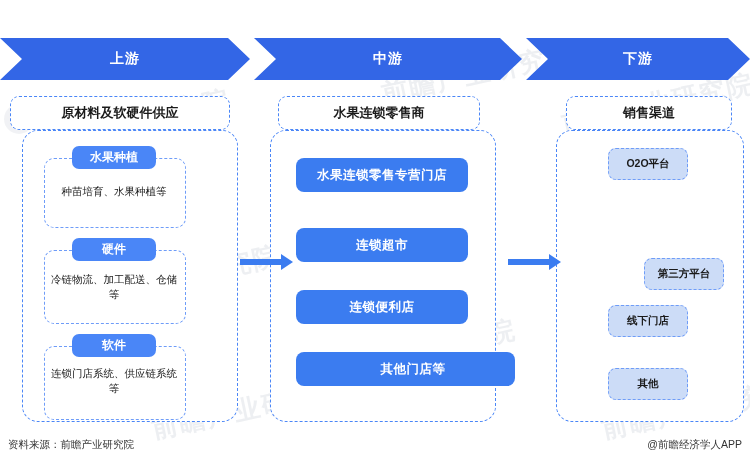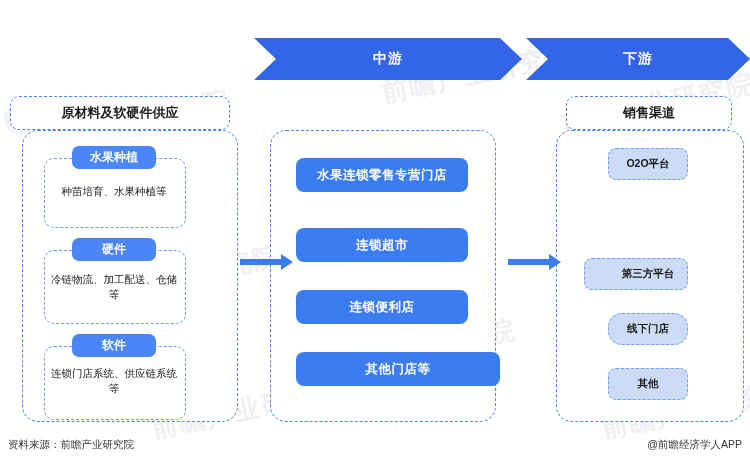--- a/index.html
+++ b/index.html
@@ -91,20 +91,23 @@
   <div class="wm wm-logo" style="left:322px;top:332px;transform:rotate(-12deg);">前瞻产业研究院</div>
 
   <div class="wm wm-logo" style="left:380px;top:56px;transform:rotate(-12deg);">前瞻产业研究院</div>
   <div class="wm wm-logo" style="left:560px;top:86px;transform:rotate(-12deg);">前瞻产业研究院</div>
   <div class="wm wm-sub" style="left:566px;top:118px;transform:rotate(-12deg);">中国产业咨询领导者 4008-303-595</div>
   <div class="wm wm-logo" style="left:600px;top:392px;transform:rotate(-12deg);">前瞻产业研究院</div>
   <div class="wm wm-logo" style="left:150px;top:392px;transform:rotate(-12deg);">前瞻产业研究院</div>
 
 
   <div class="banner">
+    <div class="chev c1">
+      <span>上游</span>
+    </div>
     <div class="chev c2">
       <span>中游</span>
     </div>
     <div class="chev c3">
       <span>下游</span>
     </div>
   </div>
 
   <div class="col-head" style="left:10px;top:96px;width:218px;height:32px;">原材料及软硬件供应</div>
   <div class="col-body" style="left:22px;top:130px;width:214px;height:290px;"></div>
@@ -116,33 +119,34 @@
   <div class="sub-box" style="left:44px;top:250px;width:140px;height:72px;"></div>
   <div class="sub-label" style="left:72px;top:238px;width:84px;height:23px;">硬件</div>
   <div class="sub-text" style="left:48px;top:272px;width:132px;">冷链物流、加工配送、仓储等</div>
 
   <div class="sub-box" style="left:44px;top:346px;width:140px;height:72px;"></div>
   <div class="sub-label" style="left:72px;top:334px;width:84px;height:23px;">软件</div>
   <div class="sub-text" style="left:48px;top:366px;width:132px;">连锁门店系统、供应链系统等</div>
 
   <div class="arrow" style="left:240px;top:259px;width:42px;"></div>
 
+  <div class="col-head" style="left:278px;top:96px;width:200px;height:32px;">水果连锁零售商</div>
   <div class="col-body" style="left:270px;top:130px;width:224px;height:290px;"></div>
 
   <div class="pill" style="left:296px;top:158px;width:172px;height:34px;">水果连锁零售专营门店</div>
   <div class="pill" style="left:296px;top:228px;width:172px;height:34px;">连锁超市</div>
   <div class="pill" style="left:296px;top:290px;width:172px;height:34px;">连锁便利店</div>
-  <div class="pill" style="left:296px;top:352px;width:204px;height:34px;">其他门店等</div>
+  <div class="pill" style="left:296px;top:352px;width:204px;height:34px;padding-left:15px;">其他门店等</div>
 
   <div class="arrow" style="left:508px;top:259px;width:42px;"></div>
 
   <div class="col-head" style="left:566px;top:96px;width:164px;height:32px;">销售渠道</div>
   <div class="col-body" style="left:556px;top:130px;width:186px;height:290px;"></div>
 
   <div class="lbox" style="left:608px;top:148px;width:78px;height:30px;">O2O平台</div>
-  <div class="lbox" style="left:584px;top:258px;width:78px;height:30px;padding-left:24px;">第三方平台</div>
-  <div class="lbox" style="left:608px;top:313px;width:78px;height:30px;border-radius:14px;">线下门店</div>
+  <div class="lbox" style="left:644px;top:258px;width:78px;height:30px;">第三方平台</div>
+  <div class="lbox" style="left:608px;top:305px;width:78px;height:30px;">线下门店</div>
   <div class="lbox" style="left:608px;top:368px;width:78px;height:30px;">其他</div>
 
   <div class="foot-l">资料来源：前瞻产业研究院</div>
   <div class="foot-r">@前瞻经济学人APP</div>
 
 </div>
 
 </body></html>

